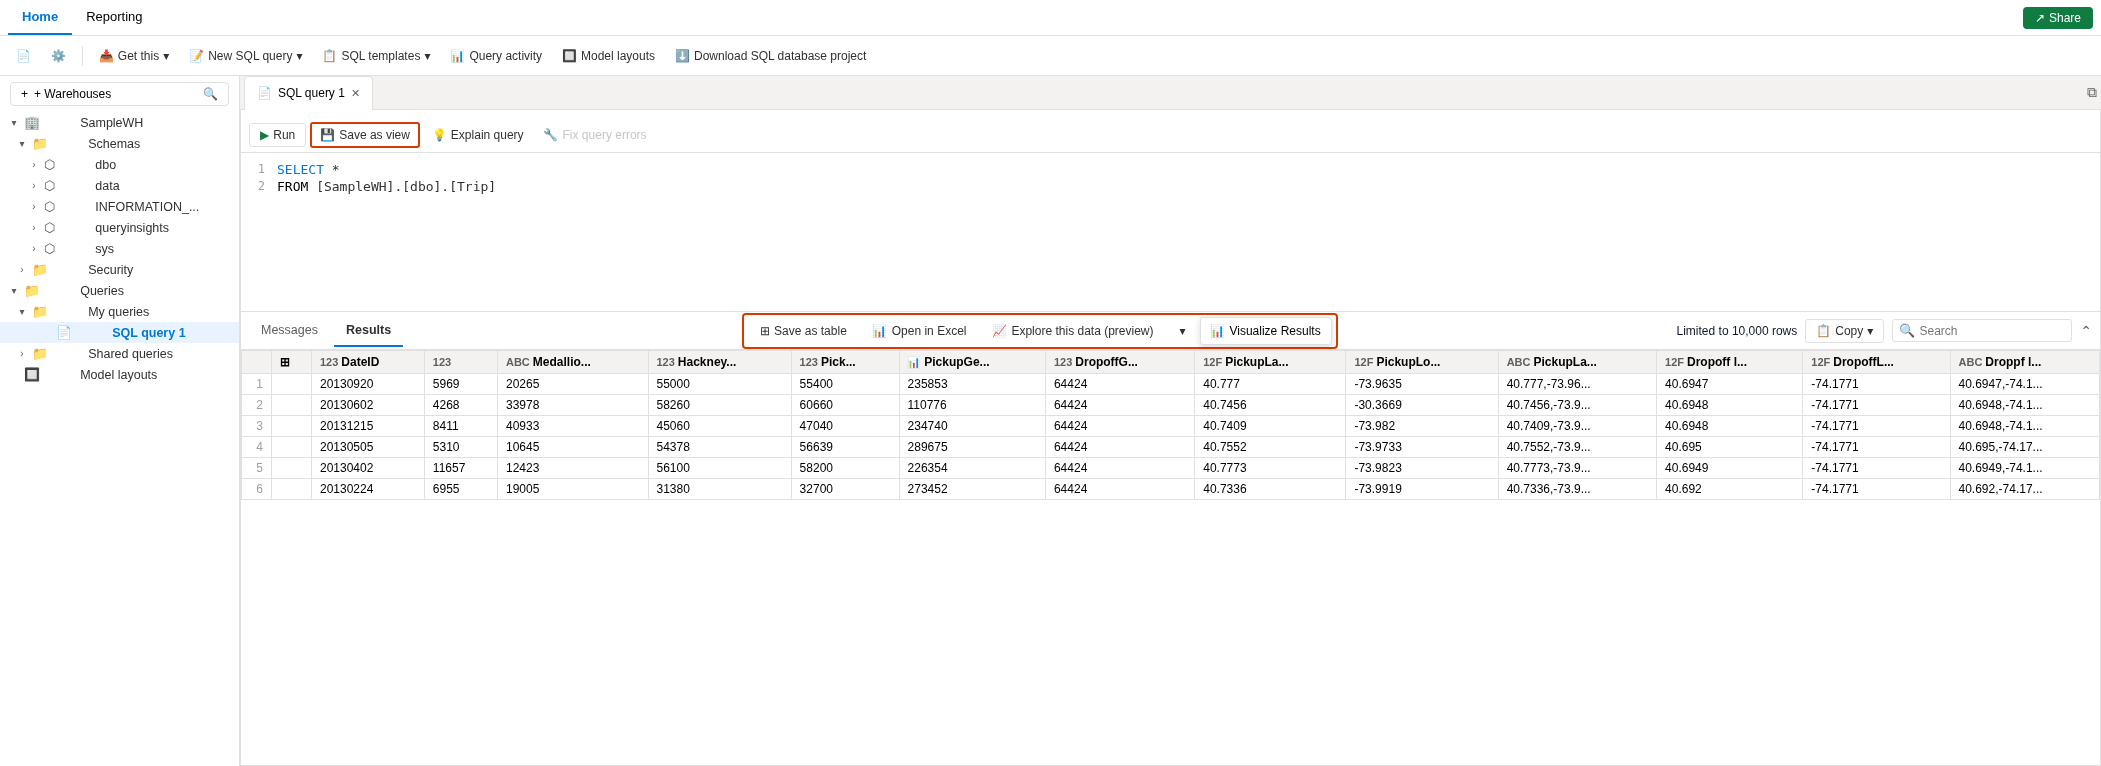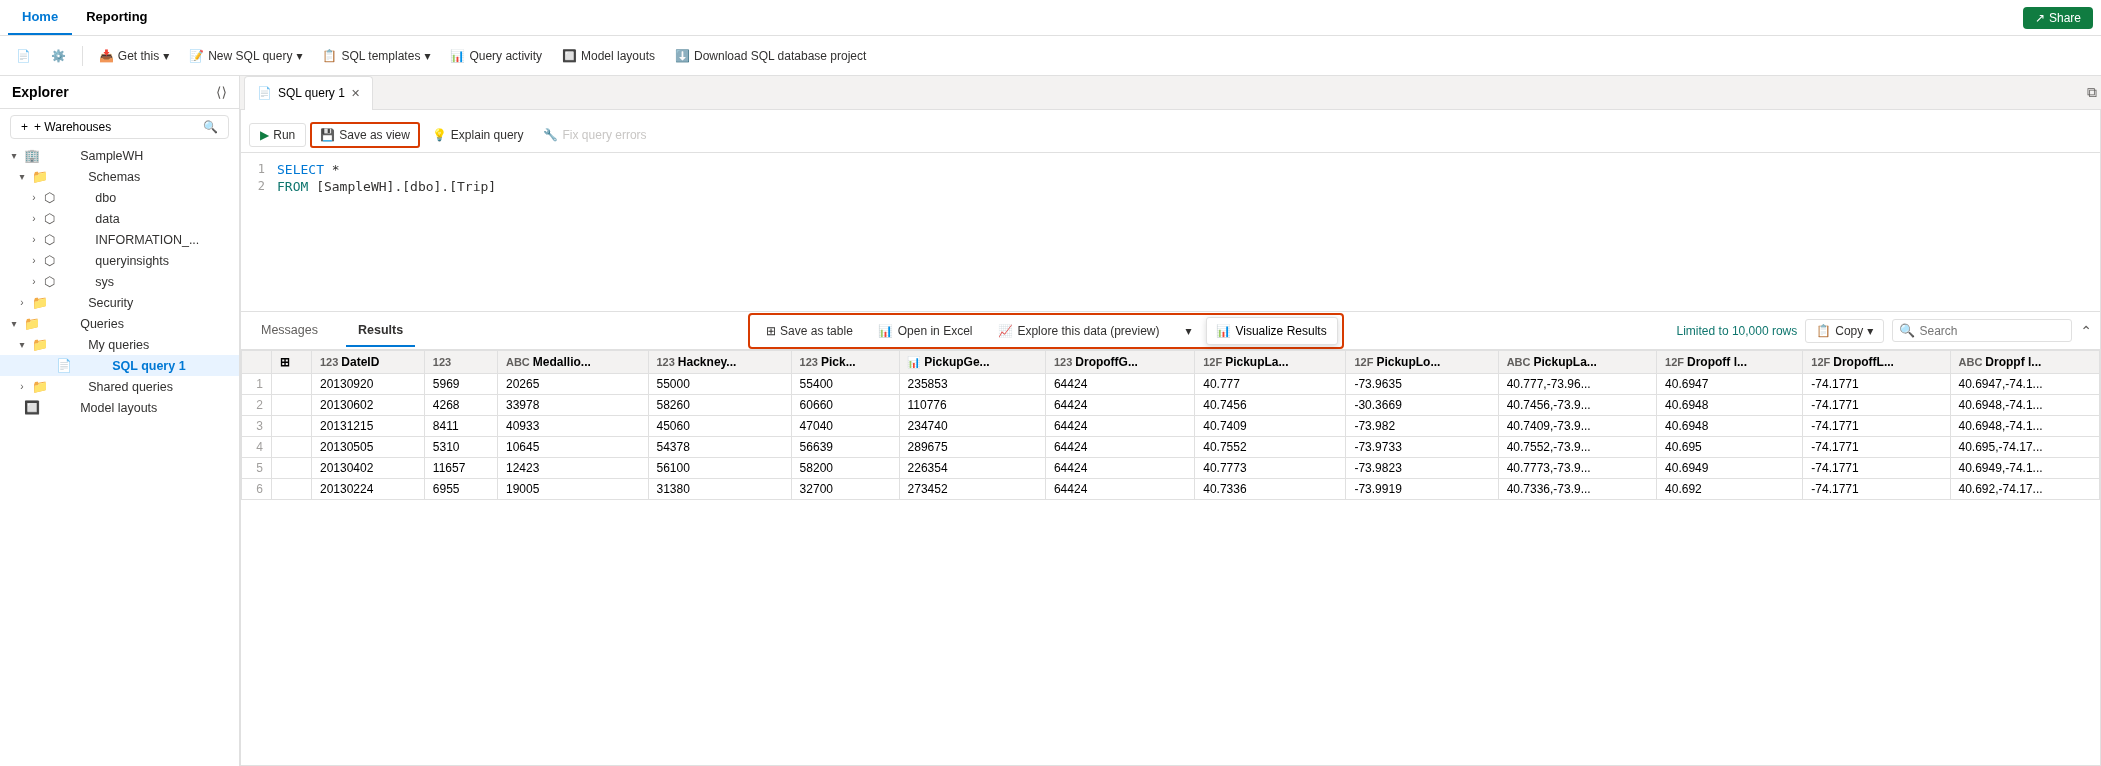--- a/index.html
+++ b/index.html
@@ -6,21 +6,21 @@
     body { font-family: 'Segoe UI', sans-serif; font-size: 13px; background: #f3f2f1; overflow: hidden; }
 
     
     .top-bar {
       display: flex; align-items: center; justify-content: space-between;
       background: #fff; border-bottom: 1px solid #e0e0e0; height: 36px; padding: 0 8px;
     }
     .top-nav-tabs { display: flex; align-items: center; height: 100%; justify-content: flex-end; }
     .top-nav-tab {
       padding: 0 14px; height: 100%; display: flex; align-items: center;
-      font-size: 13px; cursor: pointer; border-bottom: 2px solid transparent; font-weight: bold;
+      font-size: 13px; cursor: pointer; border-bottom: 2px solid transparent;
     }
     .top-nav-tab.active { border-bottom: 2px solid #0078d4; color: #0078d4; font-weight: 600; }
     .share-btn {
       background: #107c41; color: #fff; border: none; border-radius: 4px;
       padding: 4px 12px; font-size: 12px; cursor: pointer; display: flex; align-items: center; gap: 4px;
     }
 
     
     .toolbar {
       display: flex; align-items: center; gap: 4px;
@@ -100,51 +100,51 @@
       cursor: pointer; font-size: 12px; color: #323130;
     }
     .run-btn .play-icon { color: #107c41; font-size: 12px; }
 
     
     .code-area { padding: 8px 0; min-height: 150px; }
     .code-line { display: flex; gap: 12px; padding: 1px 8px; }
     .line-num { color: #a19f9d; font-size: 12px; min-width: 16px; text-align: right; font-family: Consolas, monospace; }
     .code-text { font-family: Consolas, monospace; font-size: 13px; }
     .kw-select { color: #0078d4; }
-    .kw-from { color: #0f766e; }
+    .kw-from { color: #000000; }
     .code-default { color: #323130; }
 
     
     .results-pane {
       flex: 1; background: #fff; border: 1px solid #e0e0e0; border-top: none;
       display: flex; flex-direction: column; overflow: hidden;
     }
     .results-toolbar {
       display: flex; align-items: center; justify-content: space-between;
       padding: 0 8px; border-bottom: 1px solid #e0e0e0; min-height: 38px; flex-shrink: 0;
     }
-    .results-left { display: flex; align-items: center; gap: 16px; }
+    .results-left { display: flex; align-items: center; gap: 4px; }
     .result-tab {
       padding: 8px 12px; font-size: 12.5px; cursor: pointer; color: #605e5c;
       border-bottom: 2px solid transparent;
     }
     .result-tab.active { color: #323130; border-bottom: 2px solid #0078d4; font-weight: 600; }
     .results-actions { display: flex; align-items: center; gap: 0; }
     .result-action-btn {
       display: flex; align-items: center; gap: 4px; padding: 4px 10px;
       border: none; background: transparent; cursor: pointer; font-size: 12px; color: #323130;
       border-radius: 3px; border: 1px solid #e0e0e0; margin: 0 2px;
     }
     .visualize-popup {
       background: #fff; border: 1px solid #e0e0e0; padding: 6px 10px;
       font-size: 12px; cursor: pointer; display: flex; align-items: center; gap: 4px;
       border-radius: 3px; box-shadow: 0 2px 6px rgba(0,0,0,0.15);
     }
     .results-right { display: flex; align-items: center; gap: 8px; }
-    .row-limit { font-size: 12px; color: #0f766e; }
+    .row-limit { font-size: 12px; color: #0f172a; }
     .copy-btn {
       display: flex; align-items: center; gap: 4px; padding: 4px 10px;
       border: 1px solid #e0e0e0; background: #fff; cursor: pointer; font-size: 12px;
       border-radius: 3px; color: #323130;
     }
     .search-box {
       display: flex; align-items: center; gap: 4px;
       border: 1px solid #e0e0e0; border-radius: 3px; padding: 3px 6px;
       background: #fff; width: 180px;
     }
@@ -217,26 +217,20 @@
   </button>
   <button class="toolbar-btn">
     <span>⬇️</span>
     <span>Download SQL database project</span>
   </button>
 </div>
 
 <div class="main-layout">
 
   <div class="sidebar">
-    <div class="sidebar-header">
-      <span>Explorer</span>
-      <div class="sidebar-header-icons">
-        <button class="sidebar-icon-btn">⟨⟩</button>
-      </div>
-    </div>
     <button class="sidebar-add-btn">
       <span>+</span>
       <span>+ Warehouses</span>
       <span style="margin-left:auto;">🔍</span>
     </button>
 
     <div class="sidebar-section">
 
       <div class="tree-item">
         <span class="tree-chevron">▾</span>

